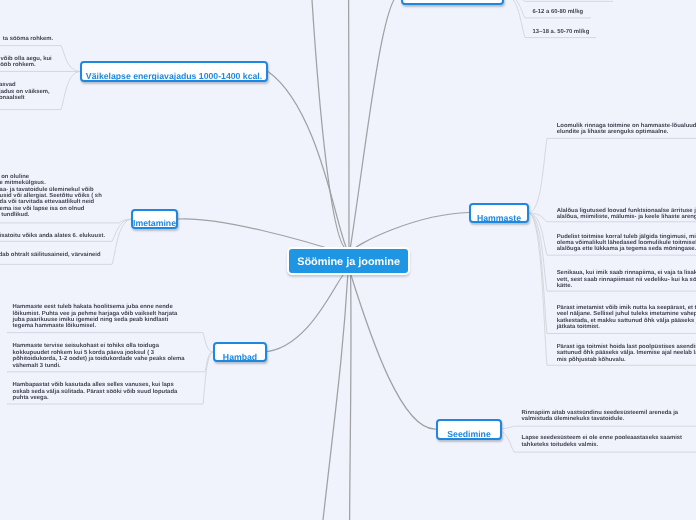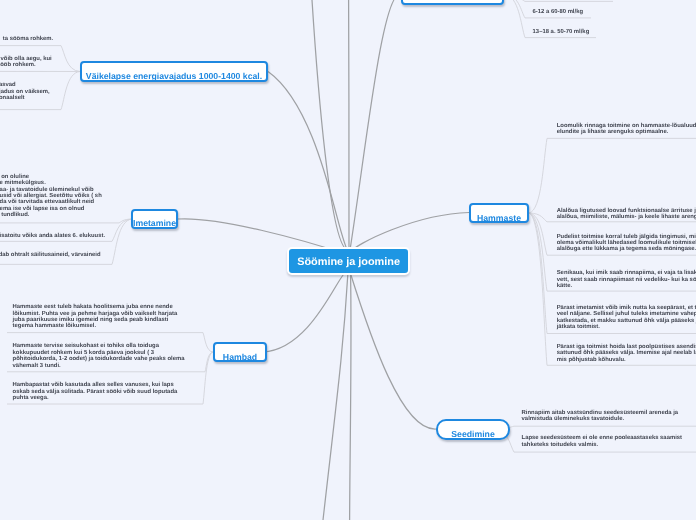--- a/index.html
+++ b/index.html
@@ -112,19 +112,19 @@
     </div>
     <div class="node topic" style="left: 131px; top: 208.5px; width: 47px; height: 20.5px;">
       <span>Imetamine</span>
     </div>
     <div class="node topic" style="left: 469px; top: 203px; width: 60px; height: 20px;">
       <span>Hammaste</span>
     </div>
     <div class="node topic" style="left: 213px; top: 342px; width: 54px; height: 20px;">
       <span>Hambad</span>
     </div>
-    <div class="node topic" style="left: 436px; top: 419px; width: 74px; height: 21px; border-radius: 10px;">
+    <div class="node topic" style="left: 436px; top: 419px; width: 66px; height: 21px;">
       <span>Seedimine</span>
     </div>
     <div class="node central" style="left: 287px; top: 246.6px; width: 123.2px; height: 28.7px;">
       <span>Söömine ja joomine</span>
     </div>
   </div>
 
 </body></html>

